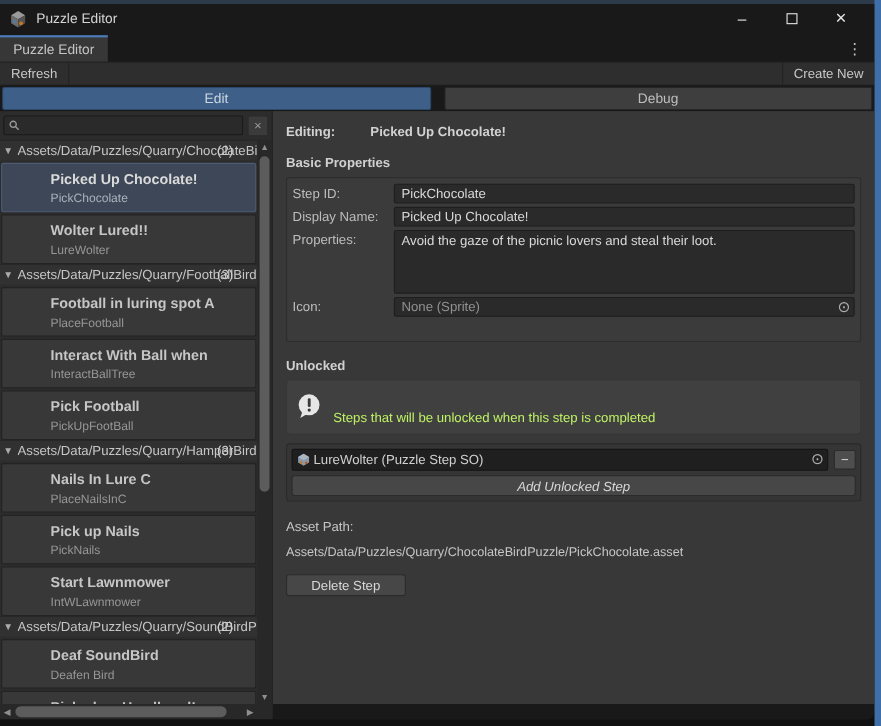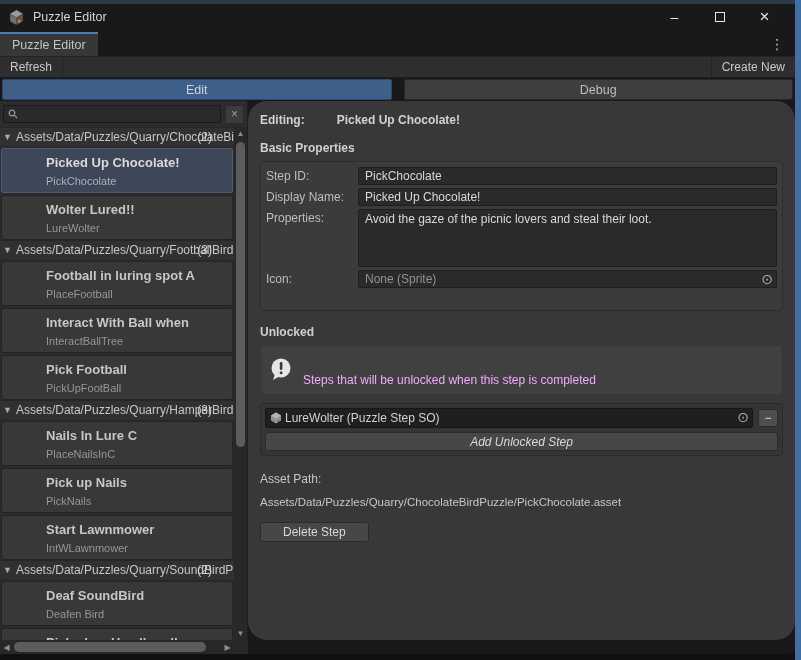--- a/index.html
+++ b/index.html
@@ -85,39 +85,39 @@
   .hscroll { width:248px; flex:0 0 auto; position:relative; background:#282828; }
   .hscroll .arrow { position:absolute; top:0; width:13px; height:14px; color:#8f8f8f; font-size:8px;
                     display:flex; align-items:center; justify-content:center; }
   .hscroll .arrow.lf { left:0; }
   .hscroll .arrow.rt { right:14px; }
   .hscroll .thumb { position:absolute; left:14px; top:2px; width:192px; height:10px;
                     background:#5c5c5c; border-radius:5px; }
   .bottombar .rest { flex:1; background:#191919; }
 
   
-  .editor { flex:1; background:#383838; padding:10px 12px; overflow:hidden;border-radius:19px; }
+  .editor { flex:1; background:#383838; padding:10px 12px; overflow:hidden; }
   .editing-row { display:flex; margin:2px 0 14px 0; }
   .editing-row .lab { font-weight:bold; color:#d2d2d2; }
   .editing-row .val { font-weight:bold; color:#d2d2d2; margin-left:32px; }
   .section-title { font-weight:bold; color:#d0d0d0; margin:0 0 6px 0; }
 
   .props-box { border:1px solid #2d2d2d; background:#3b3b3b; border-radius:3px; padding:5px 5px; margin-bottom:14px; }
   .prop-row { display:flex; align-items:flex-start; margin-bottom:3px; }
   .prop-row:last-child { margin-bottom:17px; }
   .prop-label { width:92px; flex:0 0 auto; color:#bdbdbd; padding-top:2px; }
   .field { flex:1; background:#2a2a2a; border:1px solid #1e1e1e; border-radius:2px; min-height:18px;
            color:#d8d8d8; padding:1px 6px; display:flex; align-items:center; }
   .field.multiline { height:58px; align-items:flex-start; padding-top:2px; }
   .field.object { color:#919191; position:relative; padding-right:22px; }
   .picker { position:absolute; right:3px; top:0px; color:#b0b0b0; font-size:14px; }
 
   .helpbox { background:#404040; border:1px solid #373737; border-radius:4px; padding:7px 8px;
              display:flex; align-items:center; margin-bottom:8px; }
-  .helpbox .txt { color:#f0abfc; margin-left:8px;margin-top:20px; }
+  .helpbox .txt { color:#bef264; margin-left:8px;margin-top:20px; }
 
   .unlock-box { border:1px solid #2a2a2a; background:#353535; border-radius:3px; padding:4px; margin-bottom:16px; }
   .unlock-row { display:flex; align-items:center; gap:5px; margin-bottom:4px; }
   .obj-field { flex:1; background:#1f1f1f; border:1px solid #161616; border-radius:2px; height:20px;
                display:flex; align-items:center; padding:0 22px 0 4px; position:relative; color:#d0d0d0; }
   .obj-field svg { margin-right:3px; flex:0 0 auto; }
   .mini-btn { width:20px; height:18px; background:#4e4e4e; border:1px solid #2b2b2b; border-radius:2px;
               color:#dcdcdc; display:flex; align-items:center; justify-content:center; font-size:12px; flex:0 0 auto; }
   .wide-btn { height:19px; background:#474747; border:1px solid #2b2b2b; border-radius:3px; color:#d8d8d8;
               display:flex; align-items:center; justify-content:center; width:100%;font-style:italic; }

